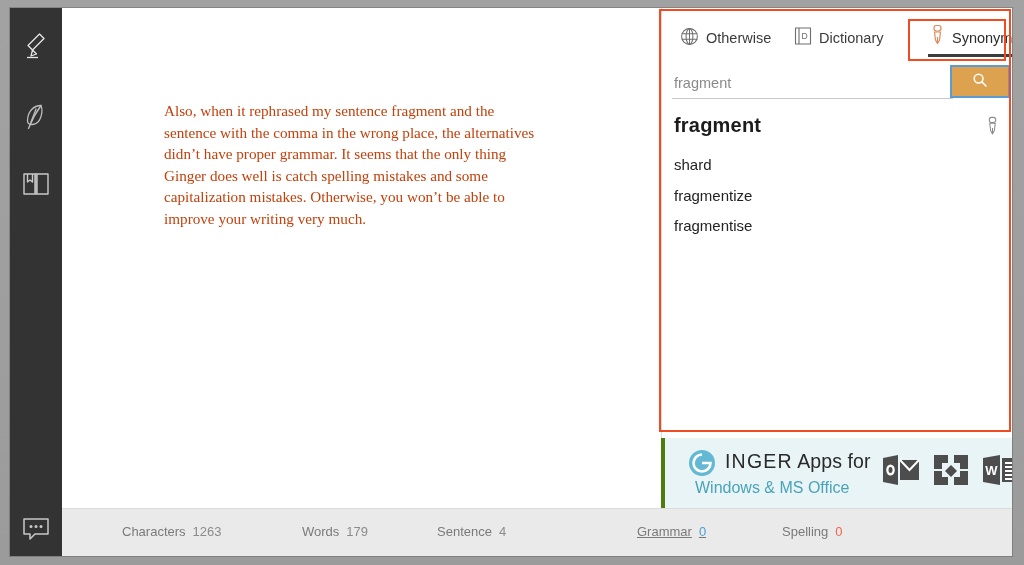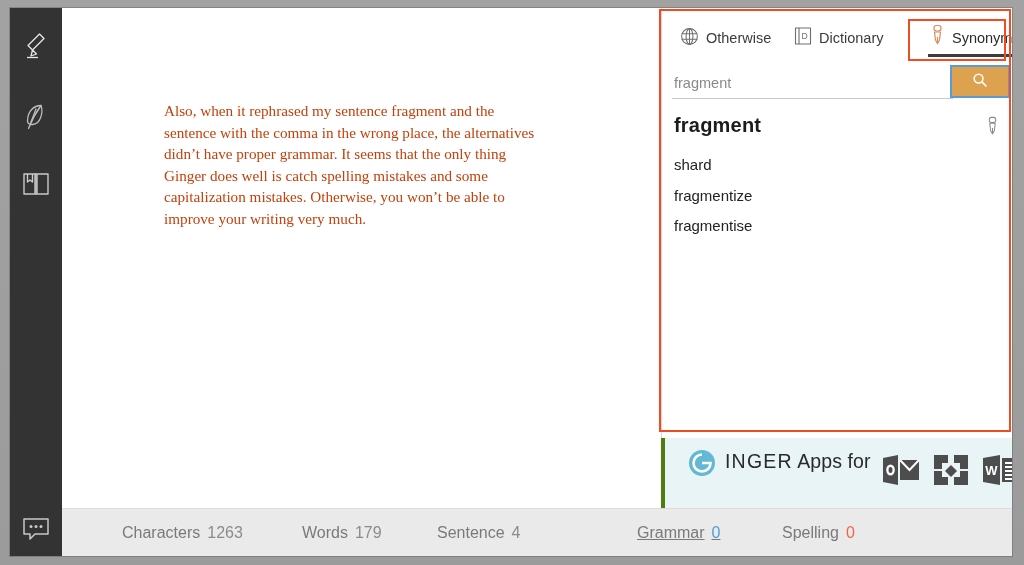--- a/index.html
+++ b/index.html
@@ -123,21 +123,21 @@
     white-space:nowrap;
   }
   #g-circle{position:absolute;left:6px;top:2px;}
   #office-icons{position:absolute;left:200px;top:6px;display:flex;gap:10px;}
   
   #statusbar{
     position:absolute;left:52px;top:500px;width:950px;height:48px;
     background:#eaeaea;border-top:1px solid #dcdcdc;
   }
   .stat{
-    position:absolute;top:15px;font-size:16px;color:#7a7a7a;white-space:nowrap;
+    position:absolute;top:15px;font-size:13px;color:#7a7a7a;white-space:nowrap;
   }
   .stat .val{color:#8b8b8b;margin-left:7px;}
   #stat-chars{left:60px;}
   #stat-words{left:240px;}
   #stat-sent{left:375px;}
   #stat-gram{left:575px;text-decoration:underline;}
   #stat-gram .val{color:#4a9fd8;}
   #stat-spell{left:720px;}
   #stat-spell .val{color:#f0654a;}
   
@@ -293,20 +293,21 @@
       <div id="banner-inner">
         <span id="g-circle">
           <svg width="30" height="30" viewBox="0 0 30 30">
             <circle cx="15" cy="15" r="13" fill="#63b8d4"></circle>
             <path d="M15 6.5 A8.5 8.5 0 1 0 23.5 15 L15 15" fill="none" stroke="#ffffff" stroke-width="2.6"></path>
           </svg>
         </span>
         <div id="brand-line1">
           <span class="ginger">INGER</span><span> Apps for</span>
         </div>
+        <div id="brand-line2">Windows &amp; MS Office</div>
 
         <div id="office-icons">
           <span>
             <svg width="40" height="36" viewBox="0 0 40 36">
               <path d="M2 6 L17 3 L17 33 L2 30 Z" fill="#4d4d4d"></path>
               <ellipse cx="9.5" cy="18" rx="4.3" ry="5.6" fill="#ffffff"></ellipse>
               <ellipse cx="9.5" cy="18" rx="2" ry="3" fill="#4d4d4d"></ellipse>
               <path d="M19 8 L38 8 L38 28 L19 28 Z" fill="#4d4d4d"></path>
               <path d="M19 8 L28.5 18 L38 8" fill="none" stroke="#ffffff" stroke-width="2"></path>
             </svg>

